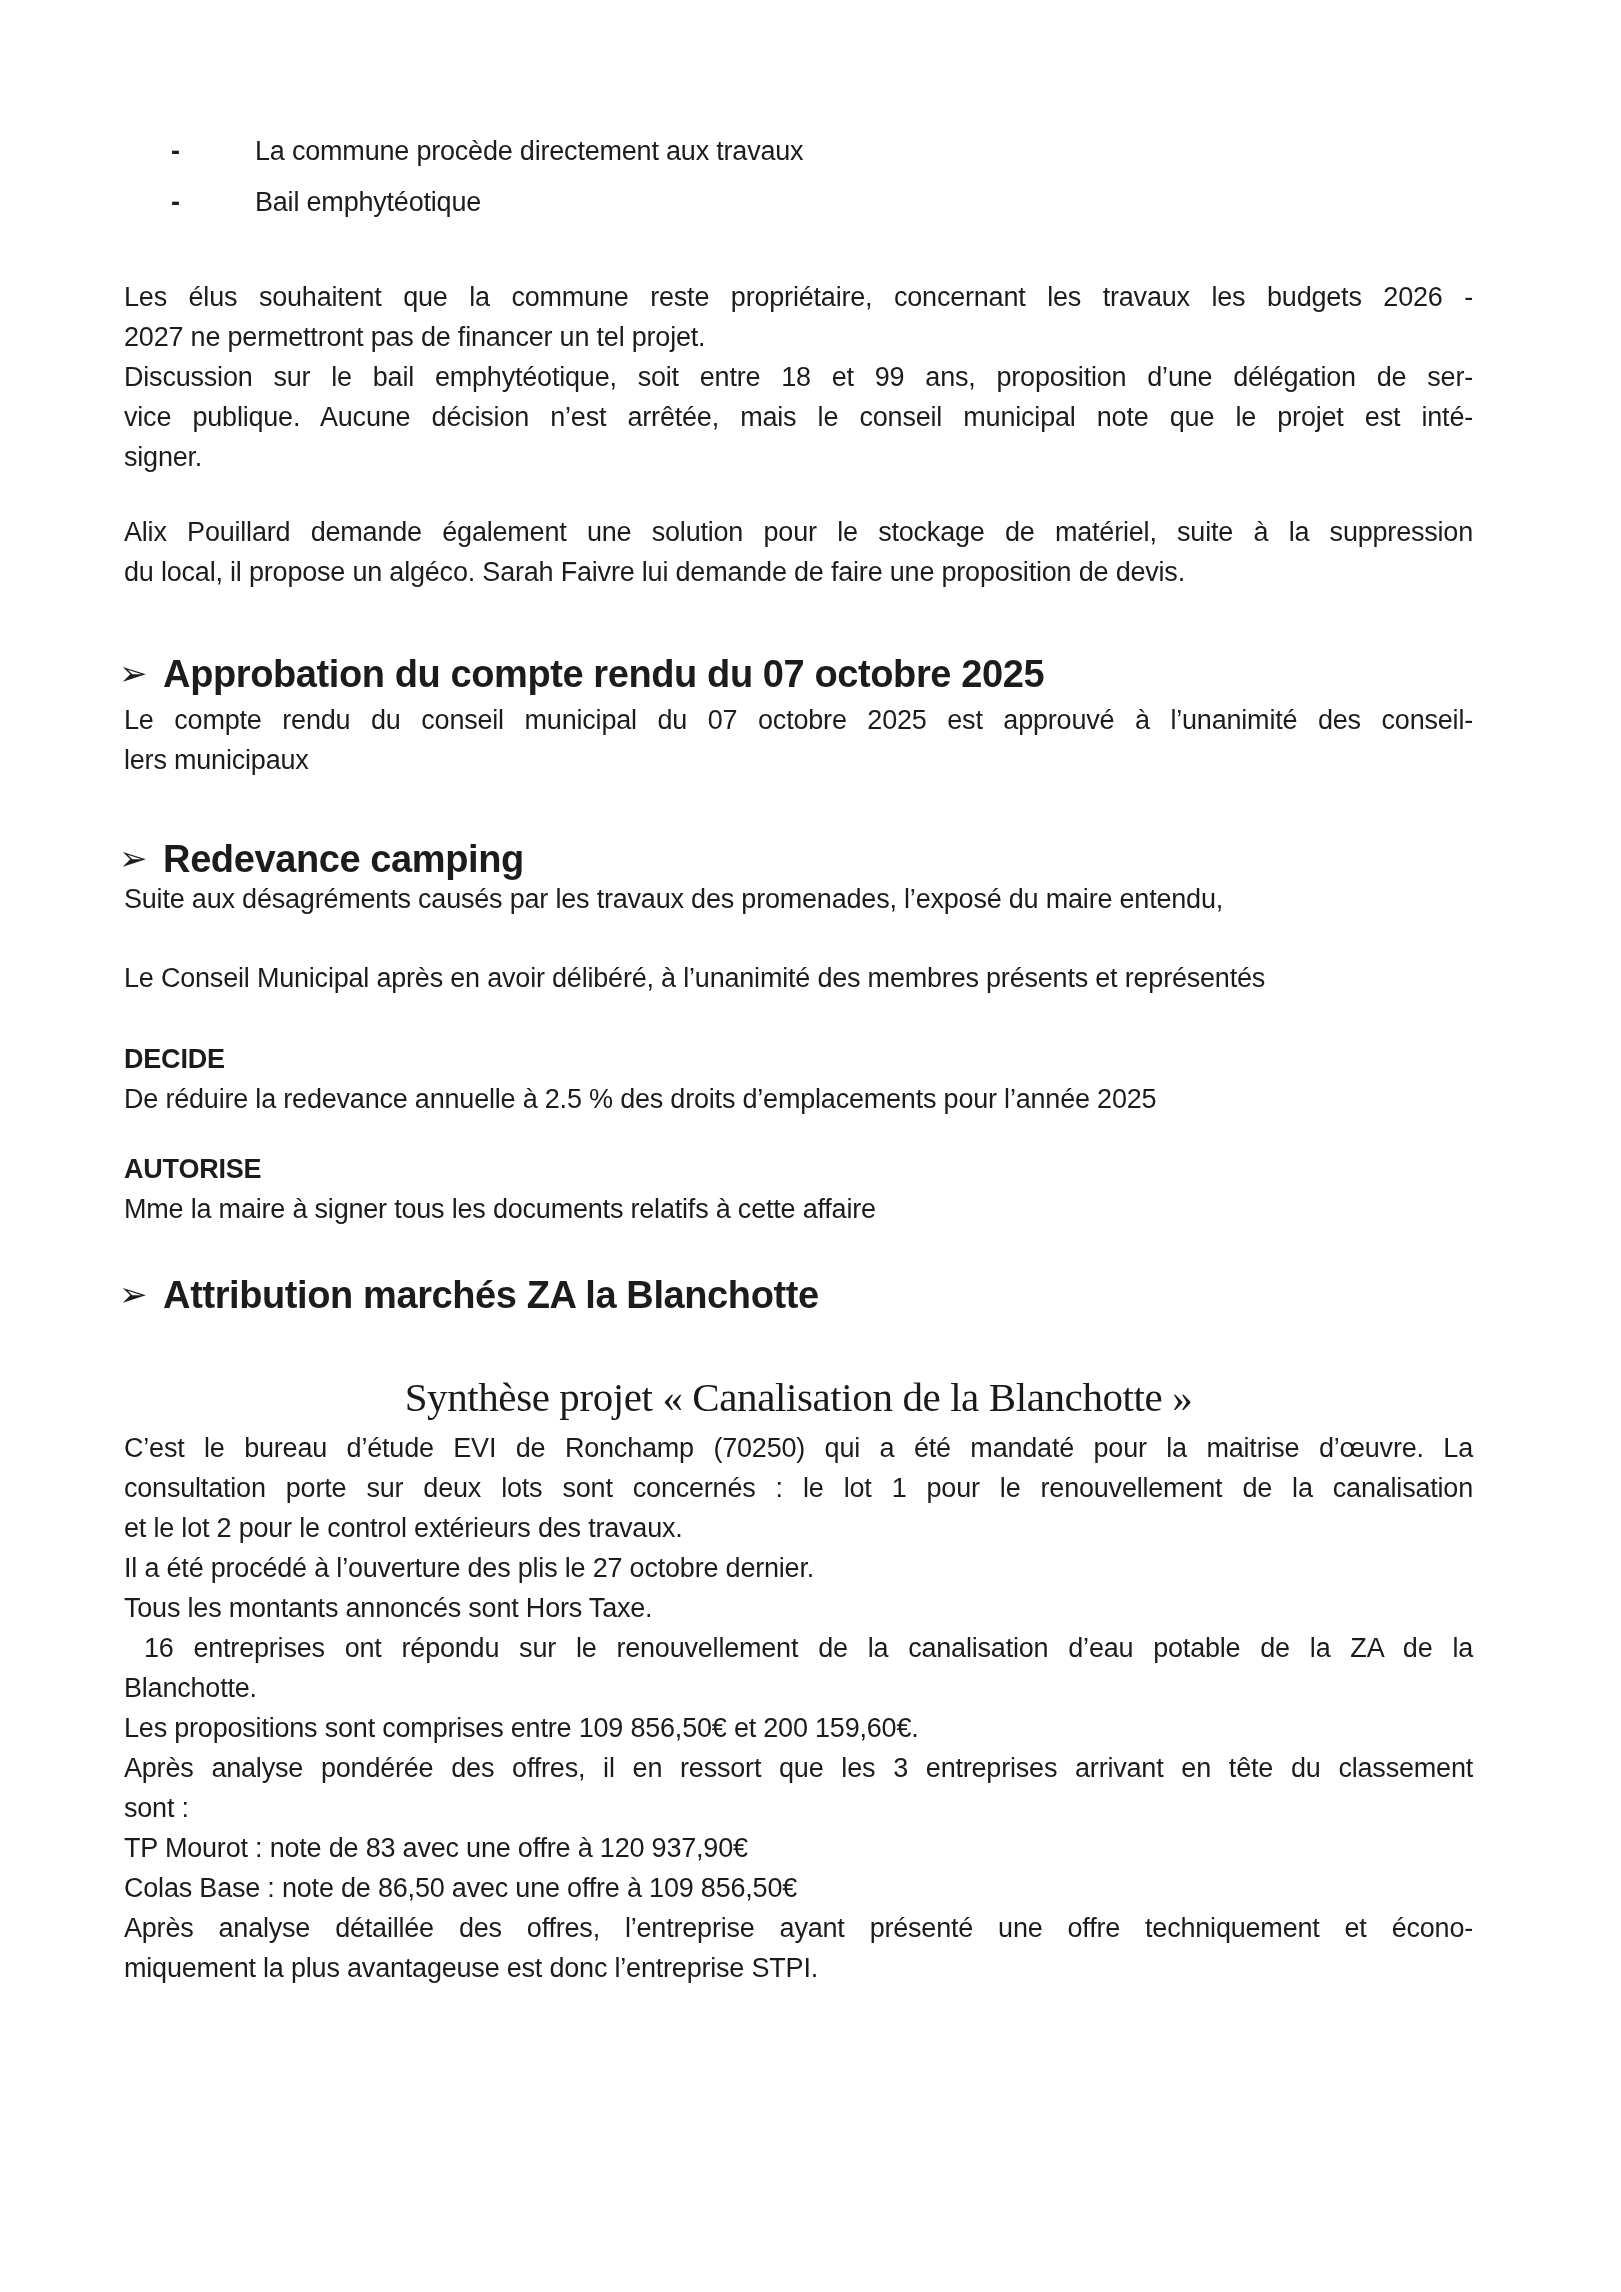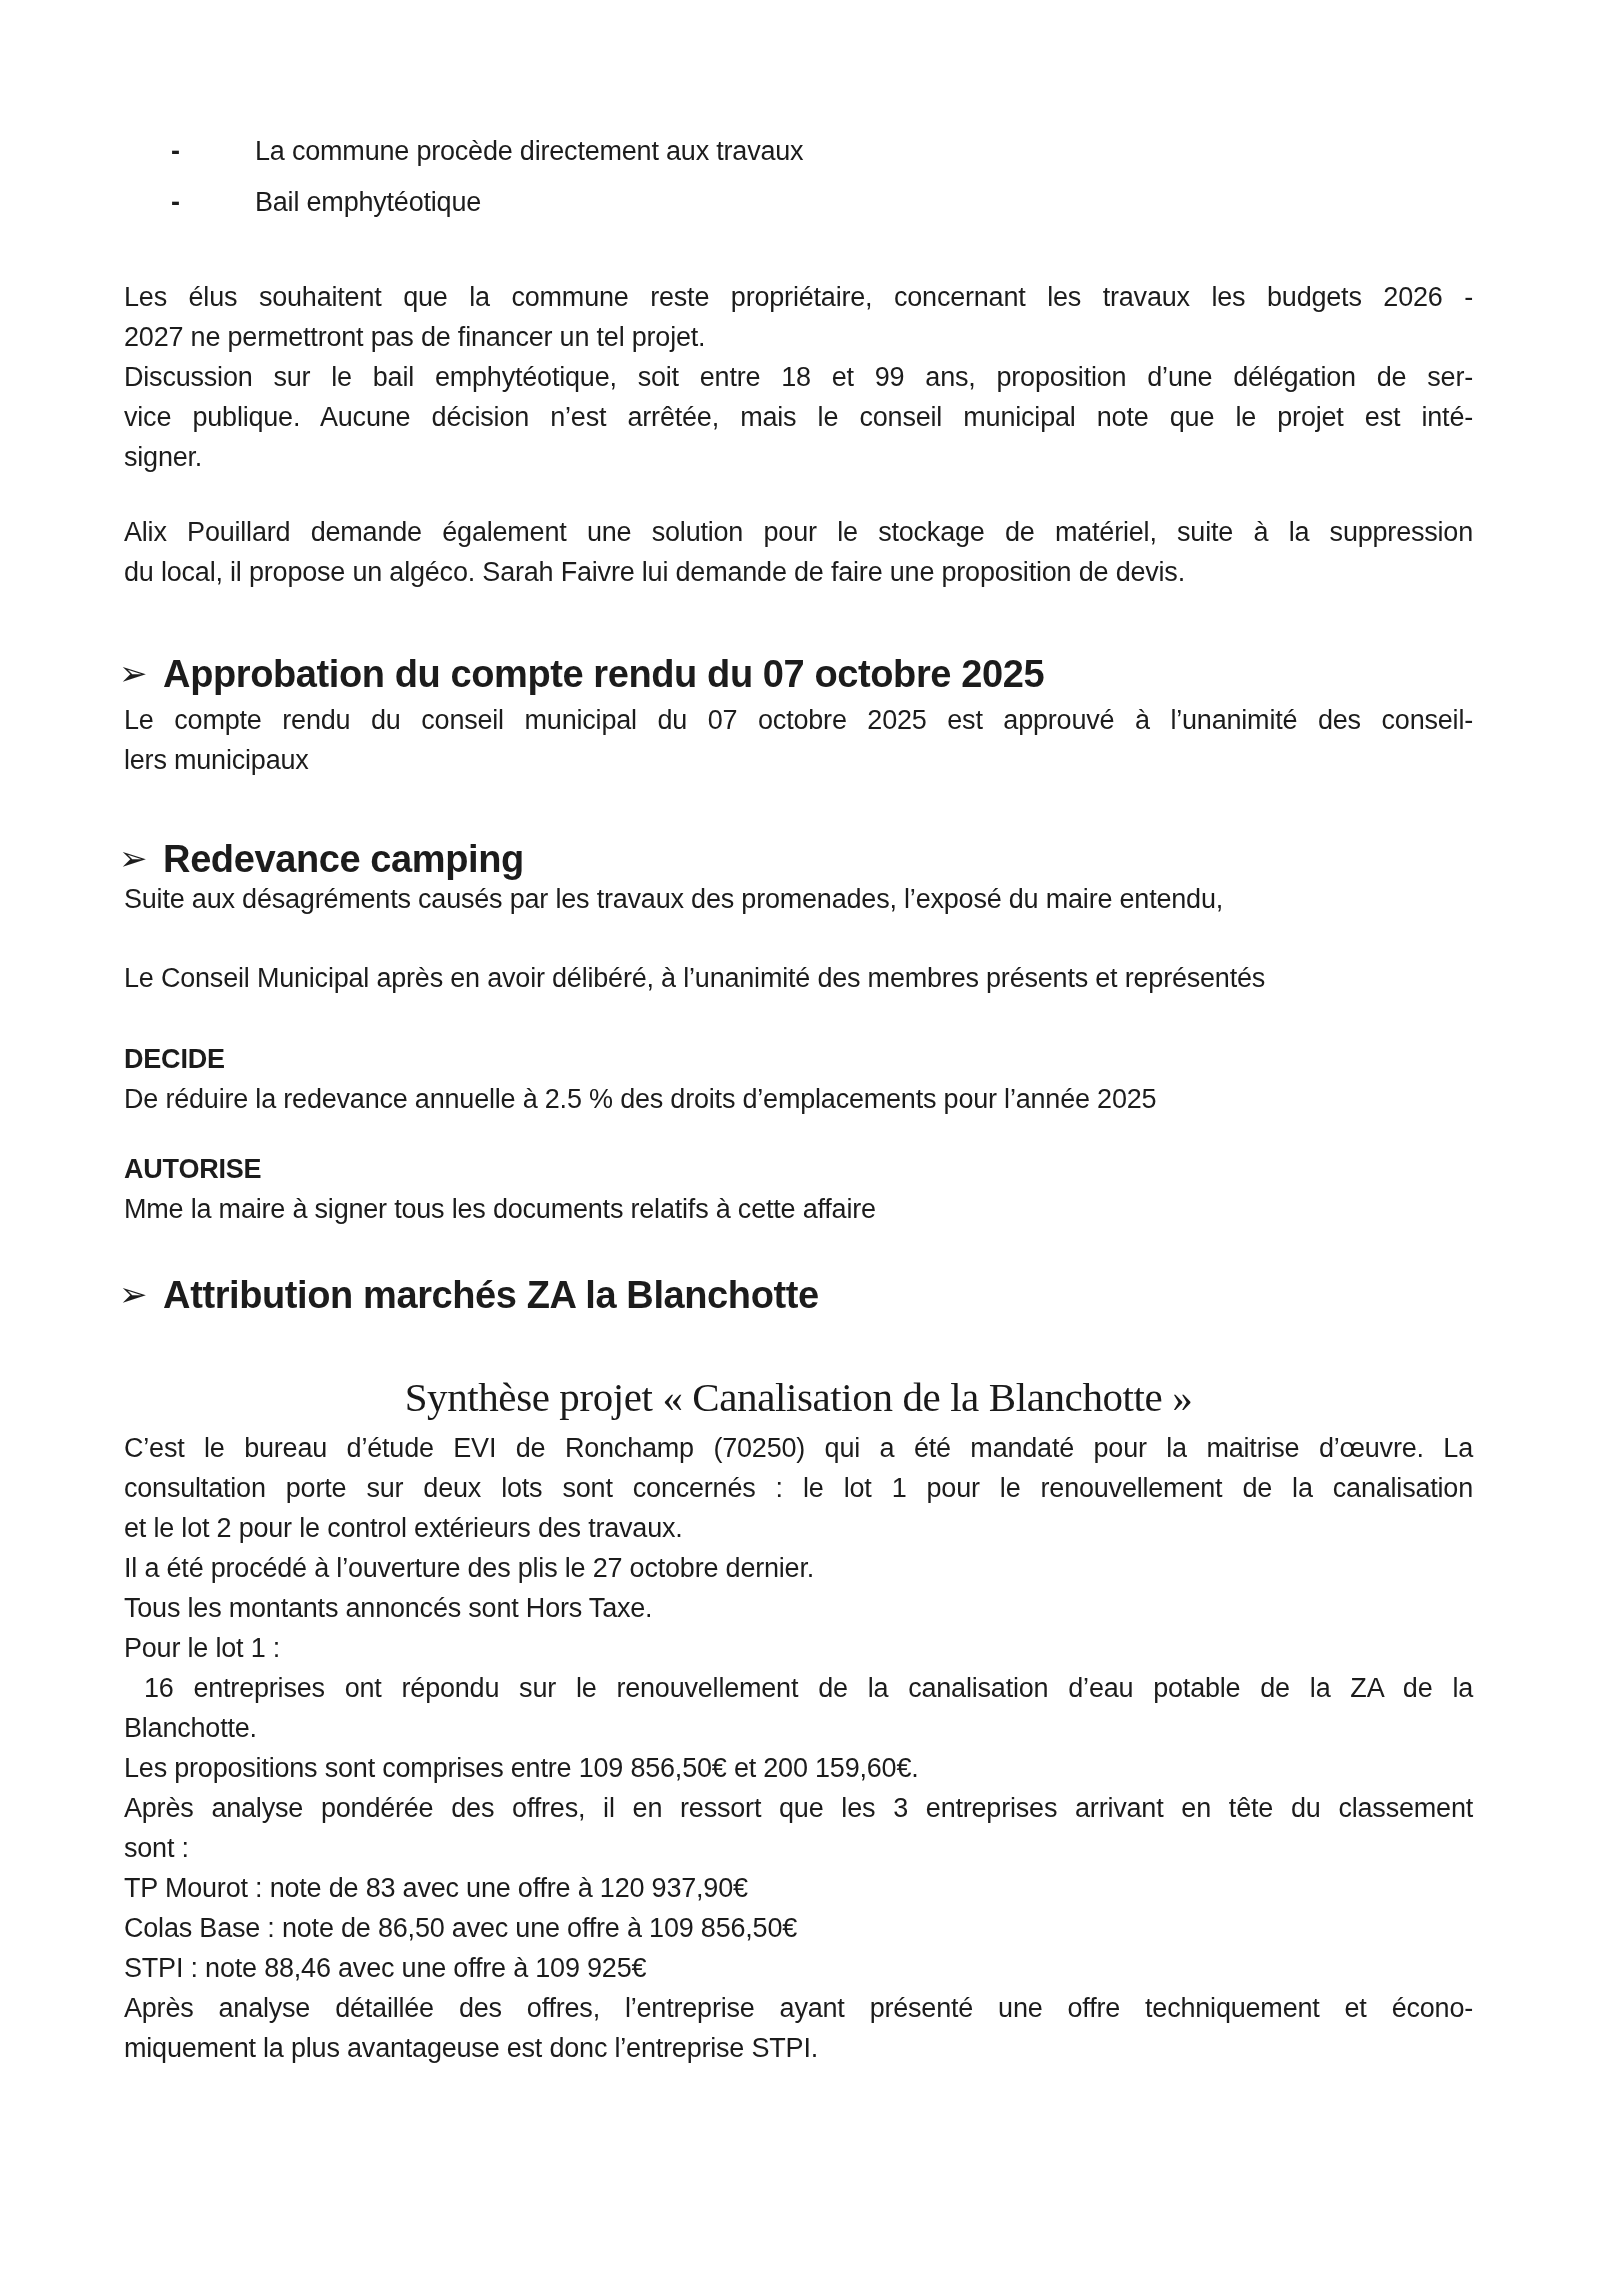--- a/index.html
+++ b/index.html
@@ -146,26 +146,24 @@
       <span class="arrow">➢</span>
       <span>Attribution marchés ZA la Blanchotte</span>
     </div>
     <div class="serif-heading" style="top: 1372px;">Synthèse projet « Canalisation de la Blanchotte »</div>
     <div class="block para" style="top: 1428px;">
       <div class="line fill">C’est le bureau d’étude EVI de Ronchamp (70250) qui a été mandaté pour la maitrise d’œuvre. La</div>
       <div class="line fill">consultation porte sur deux lots sont concernés : le lot 1 pour le renouvellement de la canalisation</div>
       <div class="line">et le lot 2 pour le control extérieurs des travaux.</div>
       <div class="line">Il a été procédé à l’ouverture des plis le 27 octobre dernier.</div>
       <div class="line">Tous les montants annoncés sont Hors Taxe.</div>
-      <div class="line">Pour le lot 1 :</div>
       <div class="line fill"> 16 entreprises ont répondu sur le renouvellement de la canalisation d’eau potable de la ZA de la</div>
       <div class="line">Blanchotte.</div>
       <div class="line">Les propositions sont comprises entre 109 856,50€ et 200 159,60€.</div>
       <div class="line fill">Après analyse pondérée des offres, il en ressort que les 3 entreprises arrivant en tête du classement</div>
       <div class="line">sont :</div>
       <div class="line">TP Mourot : note de 83 avec une offre à 120 937,90€</div>
       <div class="line">Colas Base : note de 86,50 avec une offre à 109 856,50€</div>
-      <div class="line">STPI : note 88,46 avec une offre à 109 925€</div>
       <div class="line fill">Après analyse détaillée des offres, l’entreprise ayant présenté une offre techniquement et écono-</div>
       <div class="line">miquement la plus avantageuse est donc l’entreprise STPI.</div>
     </div>
   </div>
 
 
 </body></html>

